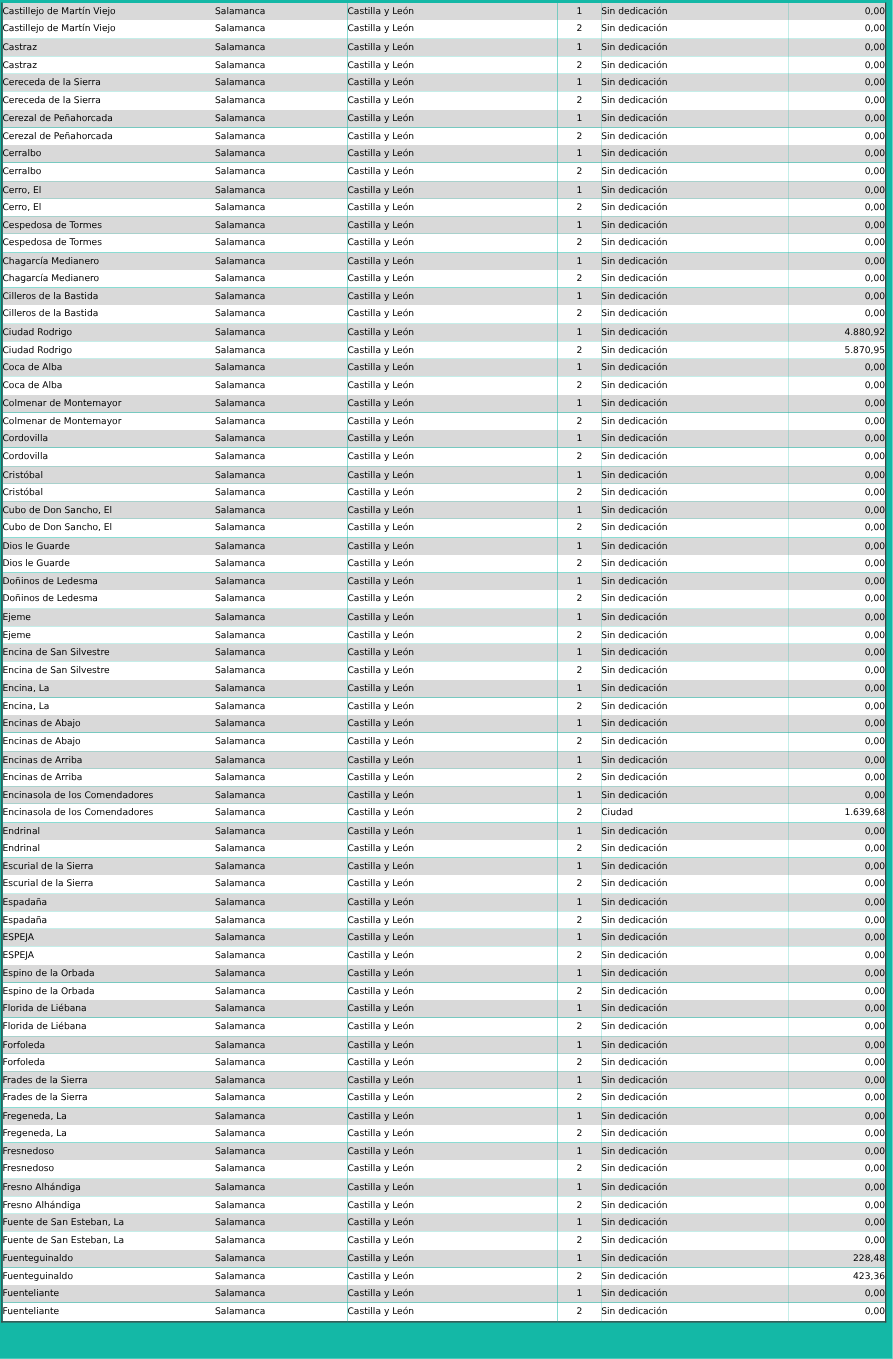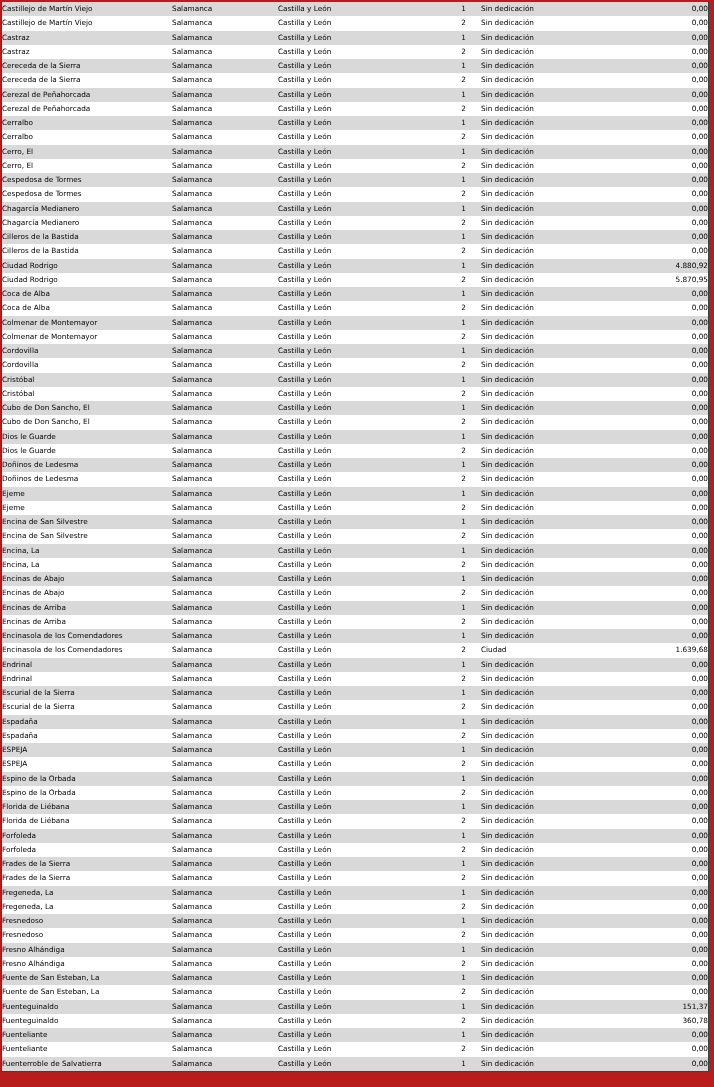--- a/index.html
+++ b/index.html
@@ -10,21 +10,21 @@
   body {
     width: 714px;
     height: 1087px;
     font-family: "DejaVu Sans", sans-serif;
     overflow: hidden;
   }
   #sheet {
     position: relative;
     width: 714px;
     height: 1087px;
-    background: #b91c1c;
+    background: #14b8a6;
   }
   table.data-table {
     position: absolute;
     top: 2px;
     left: 1px;
     width: 706px;
     border-collapse: collapse;
     table-layout: fixed;
     border-left: 1px solid #404040;
     border-right: 1px solid #404040;
@@ -622,49 +622,41 @@
           <td class="c-numero">2</td>
           <td class="c-dedicacion">Sin dedicación</td>
           <td class="c-importe">0,00</td>
         </tr>
         <tr class="row-shaded">
           <td class="c-municipio">Fuenteguinaldo</td>
           <td class="c-provincia">Salamanca</td>
           <td class="c-comunidad">Castilla y León</td>
           <td class="c-numero">1</td>
           <td class="c-dedicacion">Sin dedicación</td>
-          <td class="c-importe">151,37</td>
+          <td class="c-importe">228,48</td>
         </tr>
         <tr class="row-plain">
           <td class="c-municipio">Fuenteguinaldo</td>
           <td class="c-provincia">Salamanca</td>
           <td class="c-comunidad">Castilla y León</td>
           <td class="c-numero">2</td>
           <td class="c-dedicacion">Sin dedicación</td>
-          <td class="c-importe">360,78</td>
+          <td class="c-importe">423,36</td>
         </tr>
         <tr class="row-shaded">
           <td class="c-municipio">Fuenteliante</td>
           <td class="c-provincia">Salamanca</td>
           <td class="c-comunidad">Castilla y León</td>
           <td class="c-numero">1</td>
           <td class="c-dedicacion">Sin dedicación</td>
           <td class="c-importe">0,00</td>
         </tr>
         <tr class="row-plain">
           <td class="c-municipio">Fuenteliante</td>
           <td class="c-provincia">Salamanca</td>
           <td class="c-comunidad">Castilla y León</td>
           <td class="c-numero">2</td>
-          <td class="c-dedicacion">Sin dedicación</td>
-          <td class="c-importe">0,00</td>
-        </tr>
-        <tr class="row-shaded">
-          <td class="c-municipio">Fuenterroble de Salvatierra</td>
-          <td class="c-provincia">Salamanca</td>
-          <td class="c-comunidad">Castilla y León</td>
-          <td class="c-numero">1</td>
           <td class="c-dedicacion">Sin dedicación</td>
           <td class="c-importe">0,00</td>
         </tr>
       </tbody>
   </table>
 </div>
 
 </body></html>

